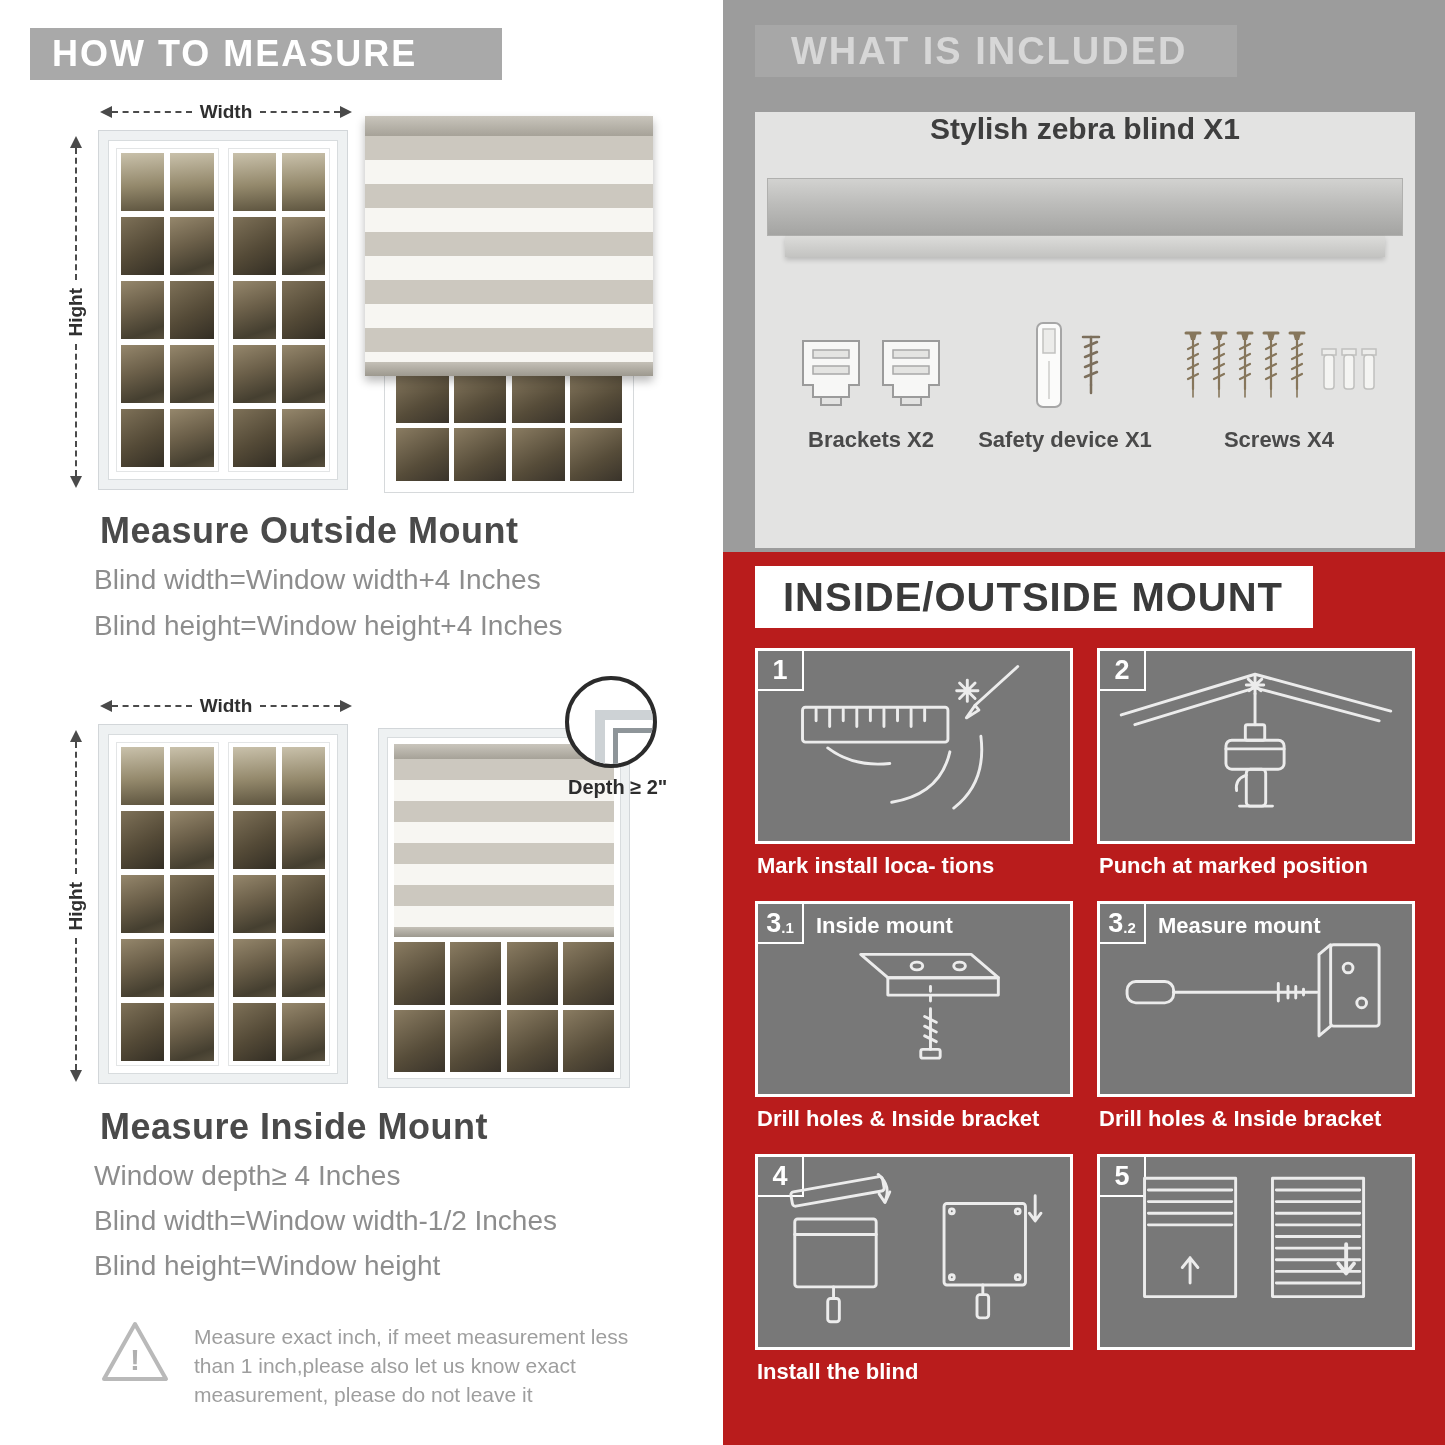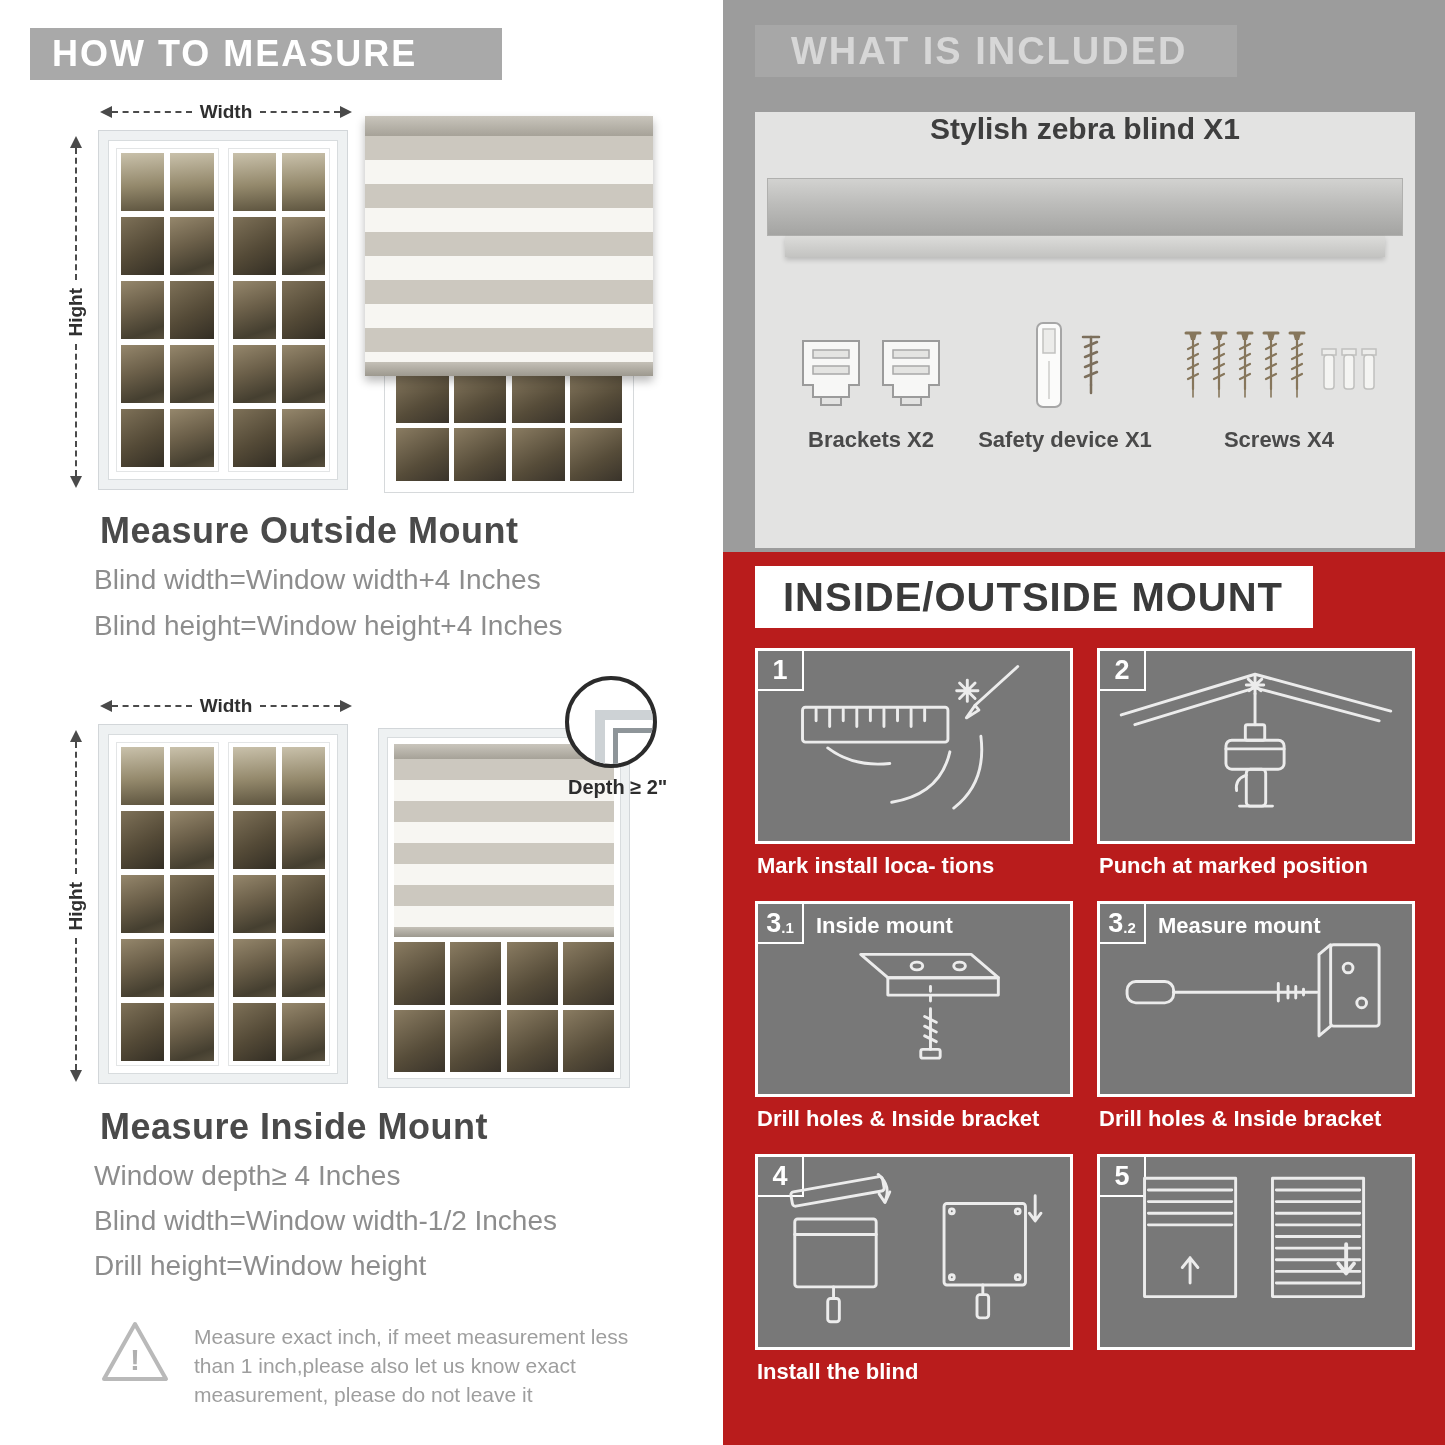--- a/index.html
+++ b/index.html
@@ -239,21 +239,21 @@
     <div class="depth-circle">
       <div class="dc-l1"></div>
       <div class="dc-l2"></div>
     </div>
     <div class="depth-label">Depth ≥ 2"</div>
   </div>
 
   <div class="h-title" style="top:1106px;">Measure Inside Mount</div>
   <div class="h-line" style="top:1160px;">Window depth≥ 4 Inches</div>
   <div class="h-line" style="top:1205px;">Blind width=Window width-1/2 Inches</div>
-  <div class="h-line" style="top:1250px;">Drill height=Window height</div>
+  <div class="h-line" style="top:1250px;">Blind height=Window height</div>
 
   <div class="warning">
     <svg width="74" height="68" viewBox="0 0 74 68">
       <path d="M37 6 L68 61 L6 61 Z" fill="none" stroke="#b9b9b9" stroke-width="4" stroke-linejoin="round"></path>
       <text x="37" y="52" text-anchor="middle" font-size="30" font-weight="bold" fill="#b0b0b0">!</text>
     </svg>
     <div class="warning-text">Measure exact inch, if meet measurement less than 1 inch,please also let us know exact measurement, please do not leave it</div>
   </div>
 
   <div class="right-top">

